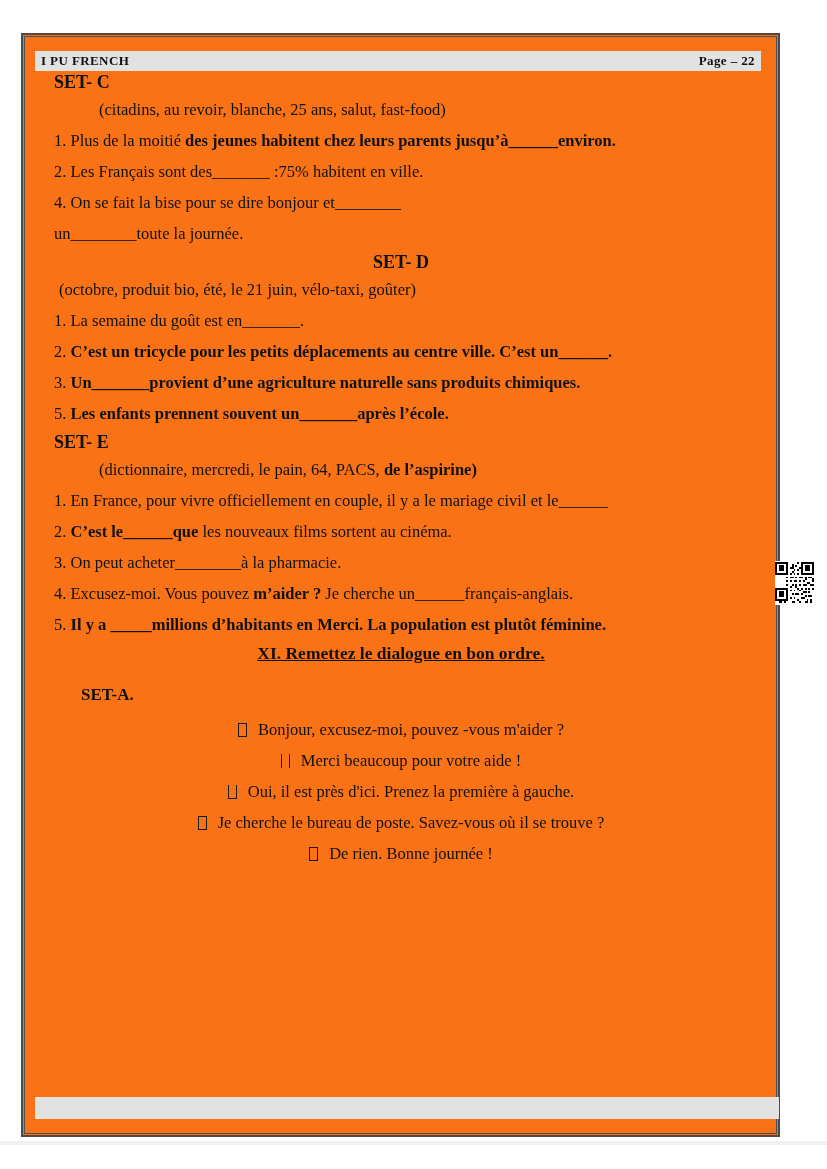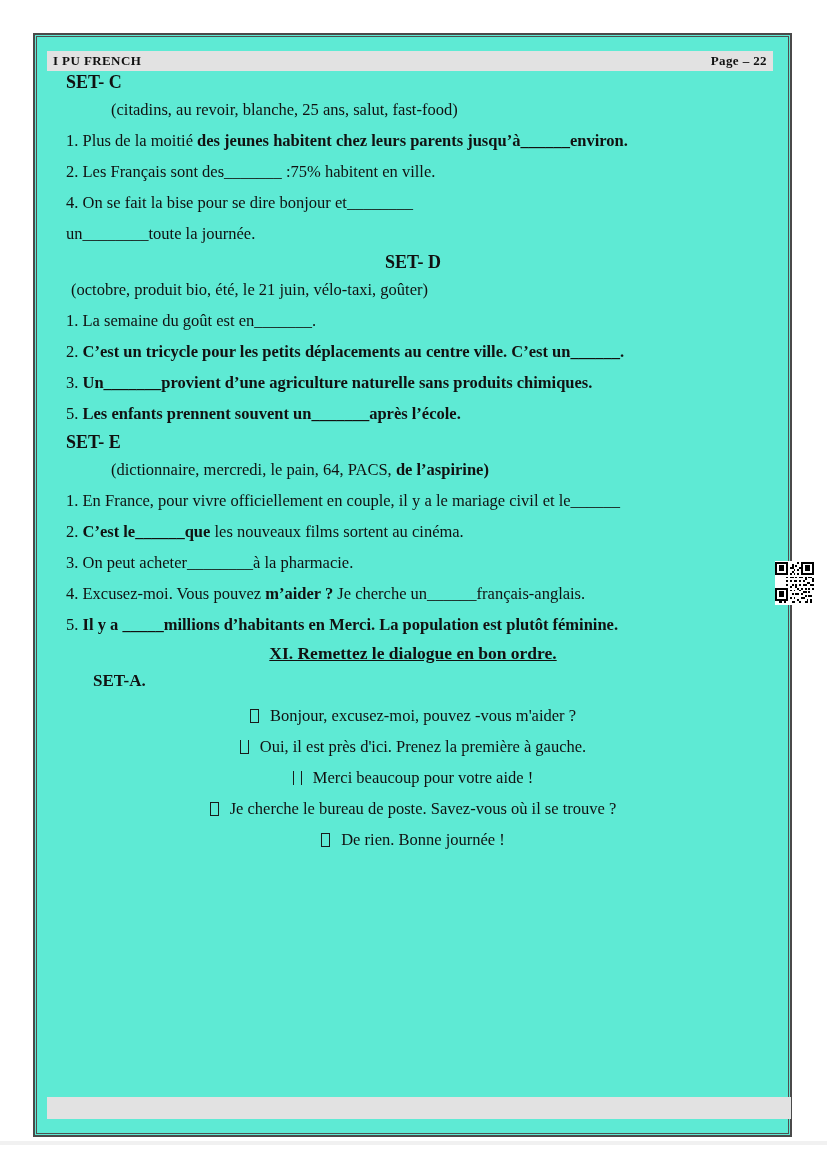--- a/index.html
+++ b/index.html
@@ -1,39 +1,39 @@
 <!DOCTYPE html>
 <html><head>
 <meta charset="utf-8">
 <style>
   html,body{margin:0;padding:0;}
   body{width:827px;height:1169px;background:#ffffff;font-family:"Liberation Serif","DejaVu Serif",serif;color:#111;}
   .stage{position:relative;width:827px;height:1169px;background:#ffffff;overflow:hidden;}
 
   
-  .page{position:absolute;left:33px;top:33px;width:755px;height:1100px;border:2px solid #4a4a4a;background:#5eead4;}
+  .page{position:absolute;left:21px;top:33px;width:755px;height:1100px;border:2px solid #4a4a4a;background:#f97316;}
   .page-inner{position:absolute;left:1px;top:1px;right:1px;bottom:1px;border:1px solid #4f4f4f;}
 
   .header-bar{position:absolute;left:10px;top:14px;width:726px;height:20px;background:#e2e2e2;
               display:flex;justify-content:space-between;align-items:center;padding:0 6px;box-sizing:border-box;}
   .header-bar span{font-weight:bold;font-size:13px;letter-spacing:.4px;}
 
   .footer-bar{position:absolute;left:10px;top:1060px;width:744px;height:22px;background:#e2e2e2;}
 
   .content{position:absolute;left:29px;right:28px;top:33px;font-size:16.5px;}
   .line{line-height:30px;margin:1px 0;white-space:nowrap;}
   h3.set-title{font-size:18px;font-weight:bold;margin:0;line-height:24px;font-family:Liberation Serif, serif;}
   .mt-sec{margin-top:29px;text-align:center;}
   .mt-sec-lg{margin-top:39px;}
   .mt-head{margin-top:9px;}
   .indent{padding-left:45px;}
   .indent-sm{padding-left:5px;}
   b{font-weight:bold;}
   .xi-title{font-size:17.5px;font-weight:bold;text-decoration:underline;line-height:24px;margin:0;}
-  .sub-title{font-size:17px;font-weight:bold;line-height:24px;margin:4px 0 0 27px;}
+  .sub-title{font-size:17px;font-weight:bold;line-height:24px;margin:18px 0 0 27px;}
   .dlg{margin-top:8px;}
   .dlg .line{line-height:30px;margin:1px 8px;text-align:center;}
   .marker{display:inline-block;width:9px;height:14px;border:1.2px solid #1a1a1a;margin-right:11px;vertical-align:-2px;box-sizing:border-box;}
   .marker.cup{border-top:none;}
   .marker.bars{border-top:none;border-bottom:none;}
 
   .qr{position:absolute;left:775px;top:561px;width:39px;height:44px;background:#fff;}
   .qr svg{width:100%;height:100%;}
   .bottom-strip{position:absolute;left:0;top:1141px;width:827px;height:4px;background:#f1f1f1;}
 </style>
@@ -71,22 +71,22 @@
         <div class="line"><span>2. </span><b>C’est le______que </b><span>les nouveaux films sortent au cinéma.</span></div>
         <div class="line">3. On peut acheter________à la pharmacie.</div>
         <div class="line"><span>4. Excusez-moi. Vous pouvez </span><b>m’aider ? </b><span>Je cherche un______français-anglais.</span></div>
         <div class="line"><span>5. </span><b>Il y a _____millions d’habitants en Merci. La population est plutôt féminine.</b></div>
 
         <h3 class="xi-title mt-sec">XI. Remettez le dialogue en bon ordre.</h3>
         <div class="sub-title">SET-A.</div>
 
         <div class="dlg">
           <div class="line"><span class="marker"></span><span>Bonjour, excusez-moi, pouvez -vous m'aider ?</span></div>
+          <div class="line"><span class="marker bars"></span><span>Merci beaucoup pour votre aide !</span></div>
           <div class="line"><span class="marker cup"></span><span>Oui, il est près d'ici. Prenez la première à gauche.</span></div>
-          <div class="line"><span class="marker bars"></span><span>Merci beaucoup pour votre aide !</span></div>
           <div class="line"><span class="marker"></span><span>Je cherche le bureau de poste. Savez-vous où il se trouve ?</span></div>
           <div class="line"><span class="marker"></span><span>De rien. Bonne journée !</span></div>
         </div>
 
       </div>
 
       <div class="footer-bar"></div>
     </div>
   </div>
 

